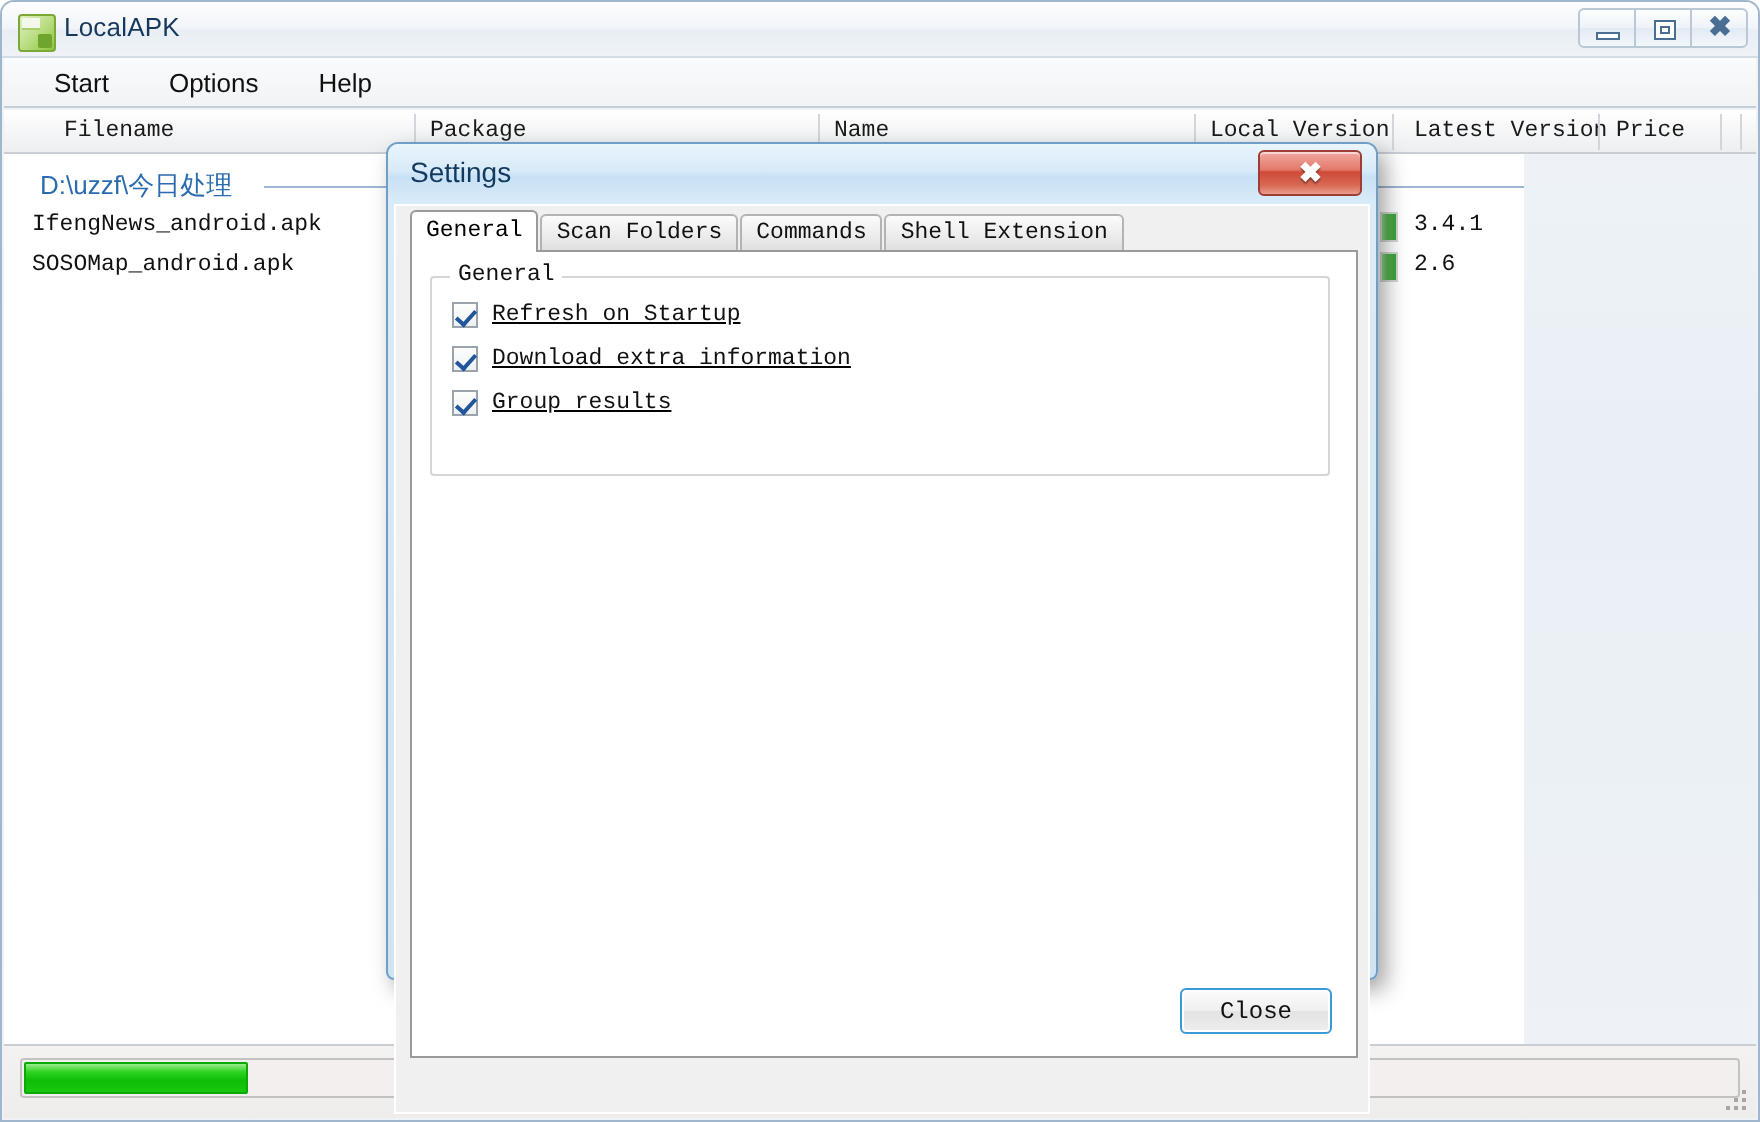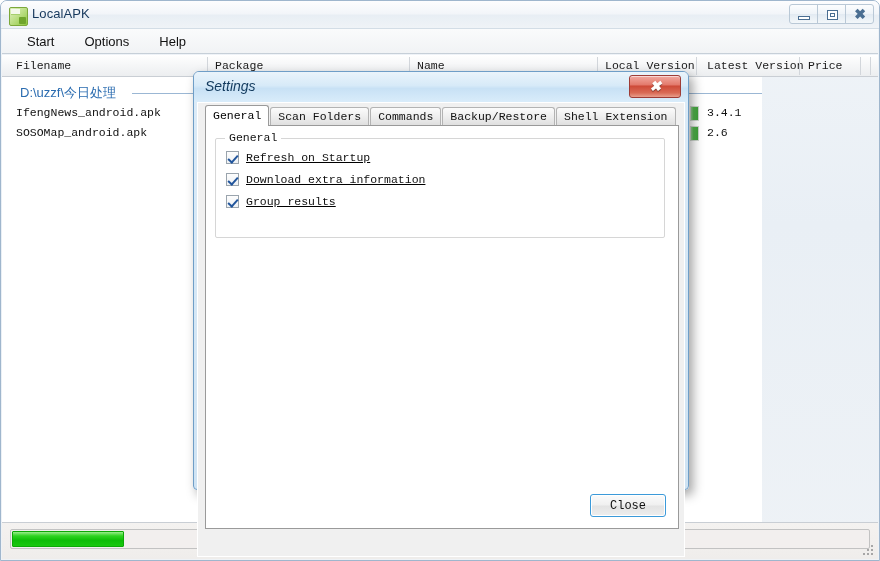--- a/index.html
+++ b/index.html
@@ -260,21 +260,20 @@
     background: linear-gradient(to bottom,#dcebf7 0%,#cfe3f3 100%);
     box-shadow: 4px 5px 11px rgba(0,0,0,.36);
     padding: 3px;
   }
   #dlg-title-bar {
     position: absolute;
     left: 0; top: 0;
     width: 494px; height: 30px;
     background: linear-gradient(to bottom,#eaf4fb 0%,#d7eaf8 45%,#c8e1f5 55%,#d9ecfa 100%);
     border-radius: 5px 5px 0 0;
-    font-style: italic;
   }
   #dlg-title {
     position: absolute;
     left: 11px; top: 6px;
     font-size: 14px;
     color: #123a5e;
   }
   #dlg-close {
     position: absolute;
     right: 7px; top: 3px;
@@ -426,21 +425,21 @@
     </div>
   </div>
 
   <div id="menu-bar">
     <div class="menu-item">Start</div>
     <div class="menu-item">Options</div>
     <div class="menu-item">Help</div>
   </div>
 
   <div id="list-header">
-    <div class="col-head" style="left:14px">Filename</div>
+    <div class="col-head" style="left:30px">Filename</div>
     <div class="col-head" style="left:213px">Package</div>
     <div class="col-head" style="left:415px">Name</div>
     <div class="col-head" style="left:603px">Local Version</div>
     <div class="col-head" style="left:705px">Latest Version</div>
     <div class="col-head" style="left:806px">Price</div>
     <div class="col-sep" style="left:205px"></div>
     <div class="col-sep" style="left:407px"></div>
     <div class="col-sep" style="left:595px"></div>
     <div class="col-sep" style="left:694px"></div>
     <div class="col-sep" style="left:797px"></div>
@@ -496,21 +495,20 @@
       <div id="dlg-title">Settings</div>
       <div id="dlg-close">✖</div>
     </div>
 
     <div id="dlg-body">
 
       <div id="tab-strip">
         <div class="tab active">General</div>
         <div class="tab">Scan Folders</div>
         <div class="tab">Commands</div>
-        <div class="tab">Backup/Restore</div>
         <div class="tab">Shell Extension</div>
       </div>
 
       <div id="tab-panel">
 
         <div id="general-group">
           <div id="general-group-label">General</div>
 
           <div class="check-row" style="top:9px">
             <span class="checkbox"></span>

